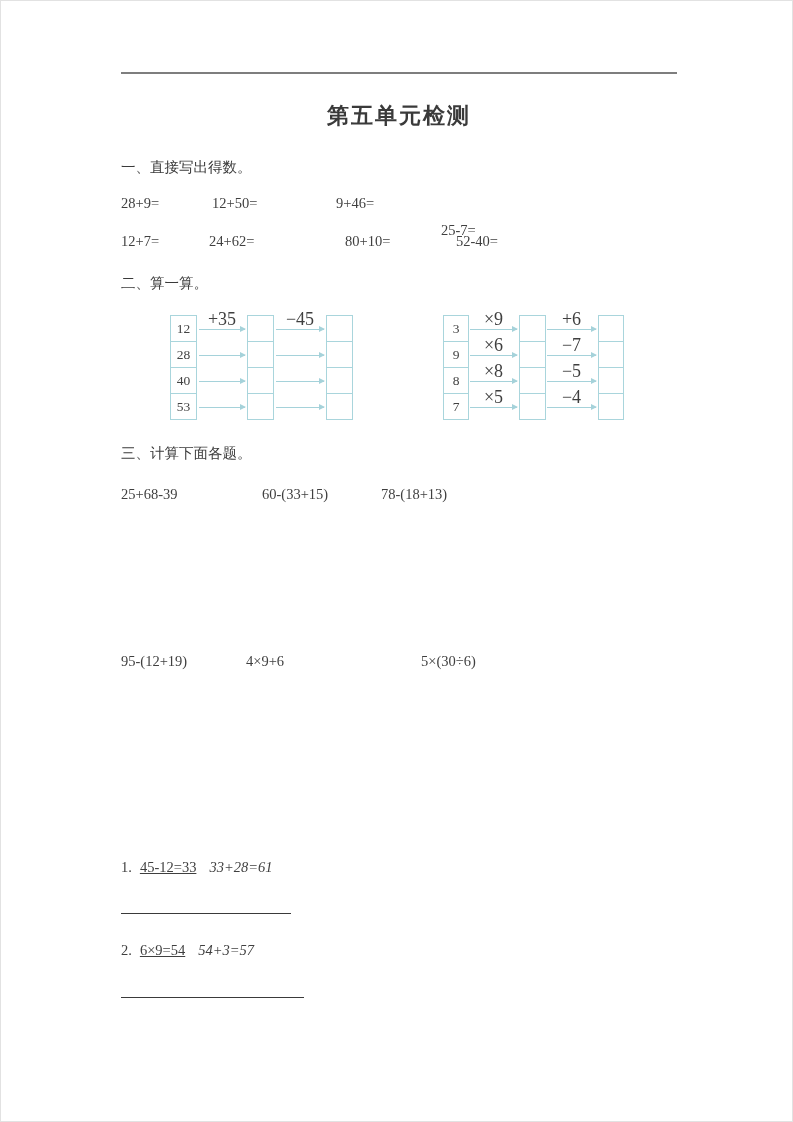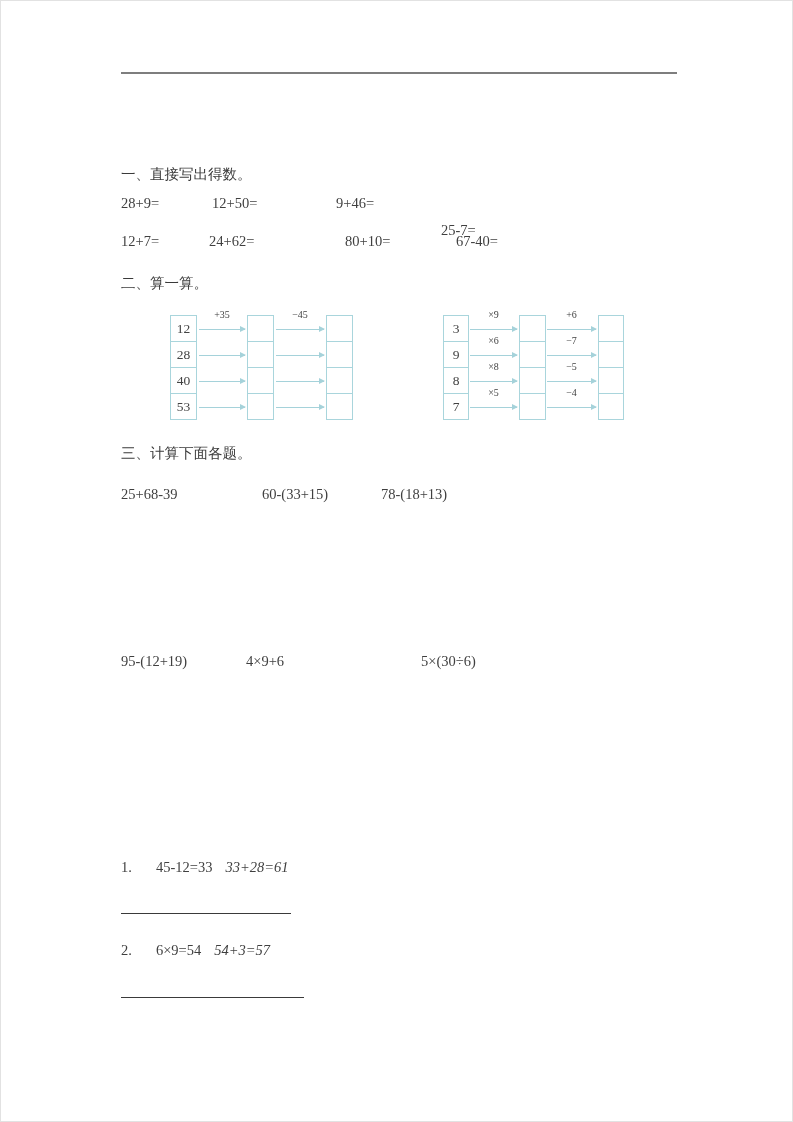--- a/index.html
+++ b/index.html
@@ -59,57 +59,58 @@
     content: "";
     position: absolute;
     right: -1px; top: -4px;
     width: 0; height: 0;
     border-left: 6px solid #a5d2da;
     border-top: 3.5px solid transparent;
     border-bottom: 3.5px solid transparent;
   }
   .op-label {
     position: absolute;
-    font-size: 10px;
+    font-size: 18px;
     color: #3f3f3f;
     text-align: center;
   }
   .merge-row {
     position: absolute;
     font-size: 14.5px;
     color: #3f3f3f;
     display: flex;
   }
-  .merge-row .eq1 { margin-left: 24px; }
+  .merge-row .eq1 { margin-left: 8px; text-decoration: underline; }
   .merge-row .eq2 { margin-left: 13px; font-style: italic; }
   .answer-line {
     position: absolute;
     height: 1px;
     background: #3a3a3a;
   }
 </style>
 </head>
 <body>
 
 <div class="page">
 
   <div class="rule-top"></div>
 
-
-  <div class="section-heading" style="left:120px; top:164px;font-family:Liberation Serif, serif;">一、直接写出得数。</div>
+  <h1 class="doc-title">第五单元检测</h1>
+
+  <div class="section-heading" style="left:120px; top:157px;font-family:Liberation Serif, serif;">一、直接写出得数。</div>
 
   <span class="expr" style="left:120px; top:194px;">28+9=</span>
   <span class="expr" style="left:211px; top:194px;">12+50=</span>
   <span class="expr" style="left:335px; top:194px;">9+46=</span>
   <span class="expr" style="left:440px; top:194px;margin-top:27px;">25-7=</span>
 
   <span class="expr" style="left:120px; top:232px;">12+7=</span>
   <span class="expr" style="left:208px; top:232px;">24+62=</span>
   <span class="expr" style="left:344px; top:232px;">80+10=</span>
-  <span class="expr" style="left:455px; top:232px;">67-40=</span>
+  <span class="expr" style="left:455px; top:232px;">52-40=</span>
 
   <div class="section-heading" style="left:120px; top:273px;">二、算一算。</div>
 
   <div>
 
     <div class="fbox" style="left:169px; top:314px;">12</div>
     <div class="fbox" style="left:169px; top:340px;">28</div>
     <div class="fbox" style="left:169px; top:366px;">40</div>
     <div class="fbox" style="left:169px; top:392px;">53</div>
 

